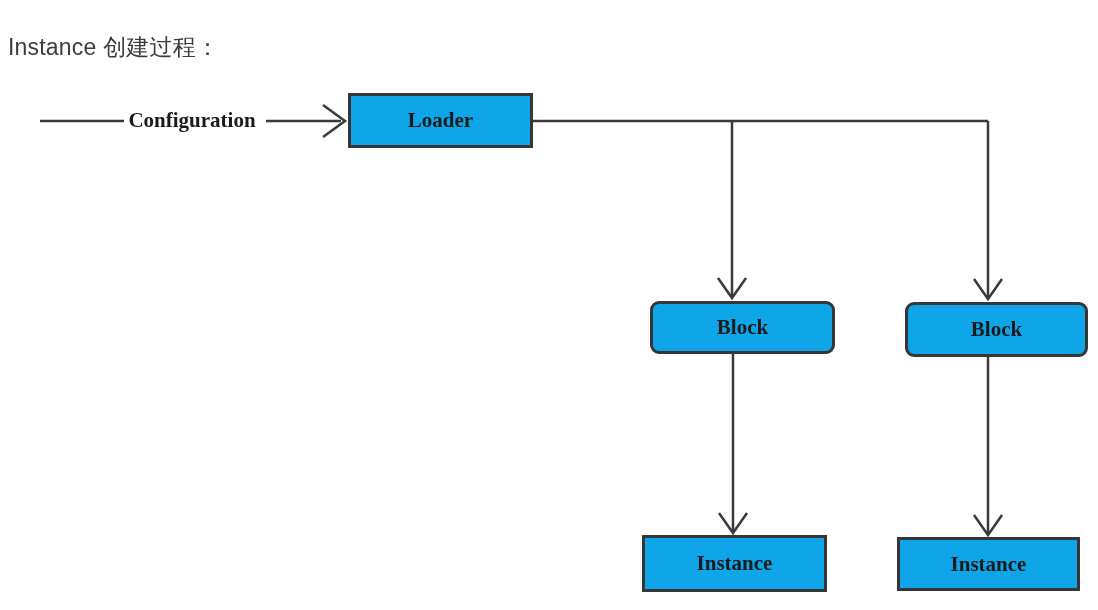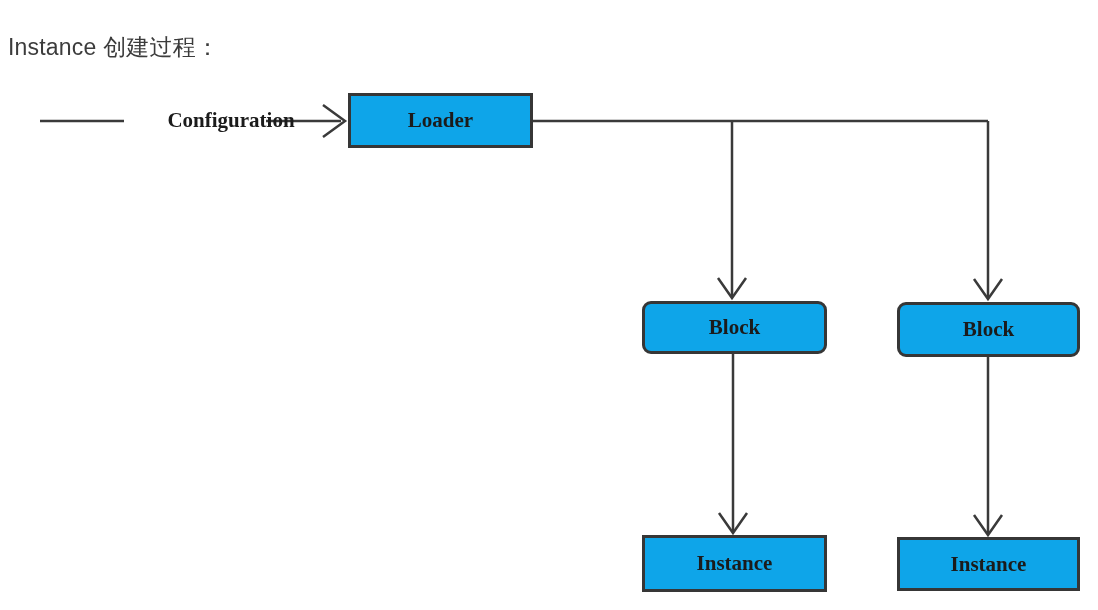--- a/index.html
+++ b/index.html
@@ -42,36 +42,35 @@
     justify-content: center;
     font-family: Liberation Serif, serif;
     font-weight: 700;
     font-size: 21px;
     color: #1b1b1b;
     text-align: center;
   }
   .node-loader {
     left: 348px; top: 93px; width: 185px; height: 55px;
   }
-  .node-block { border-radius: 9px; }
+  .node-block { border-radius: 9px; margin-left: 8px; }
   .node-block-left  { left: 642px; top: 301px; width: 185px; height: 53px; }
   .node-block-right { left: 897px; top: 302px; width: 183px; height: 55px; }
   .node-instance-left  { left: 642px; top: 535px; width: 185px; height: 57px; }
   .node-instance-right { left: 897px; top: 537px; width: 183px; height: 54px; }
   .edge-label {
     position: absolute;
     left: 126px;
     top: 108px;
     width: 132px;
     text-align: center;
     font-family: "Liberation Serif", serif;
     font-weight: 700;
     font-size: 21px;
     color: #1b1b1b;
-    margin-left: 39px;
   }
 </style>
 </head>
 <body>
 
 <div class="canvas">
 
   <div class="page-title">Instance 创建过程：</div>
 
   <svg class="connector-layer" viewBox="0 0 1098 610" xmlns="http://www.w3.org/2000/svg" fill="none" stroke="#3a3a3a" stroke-width="2.5">

